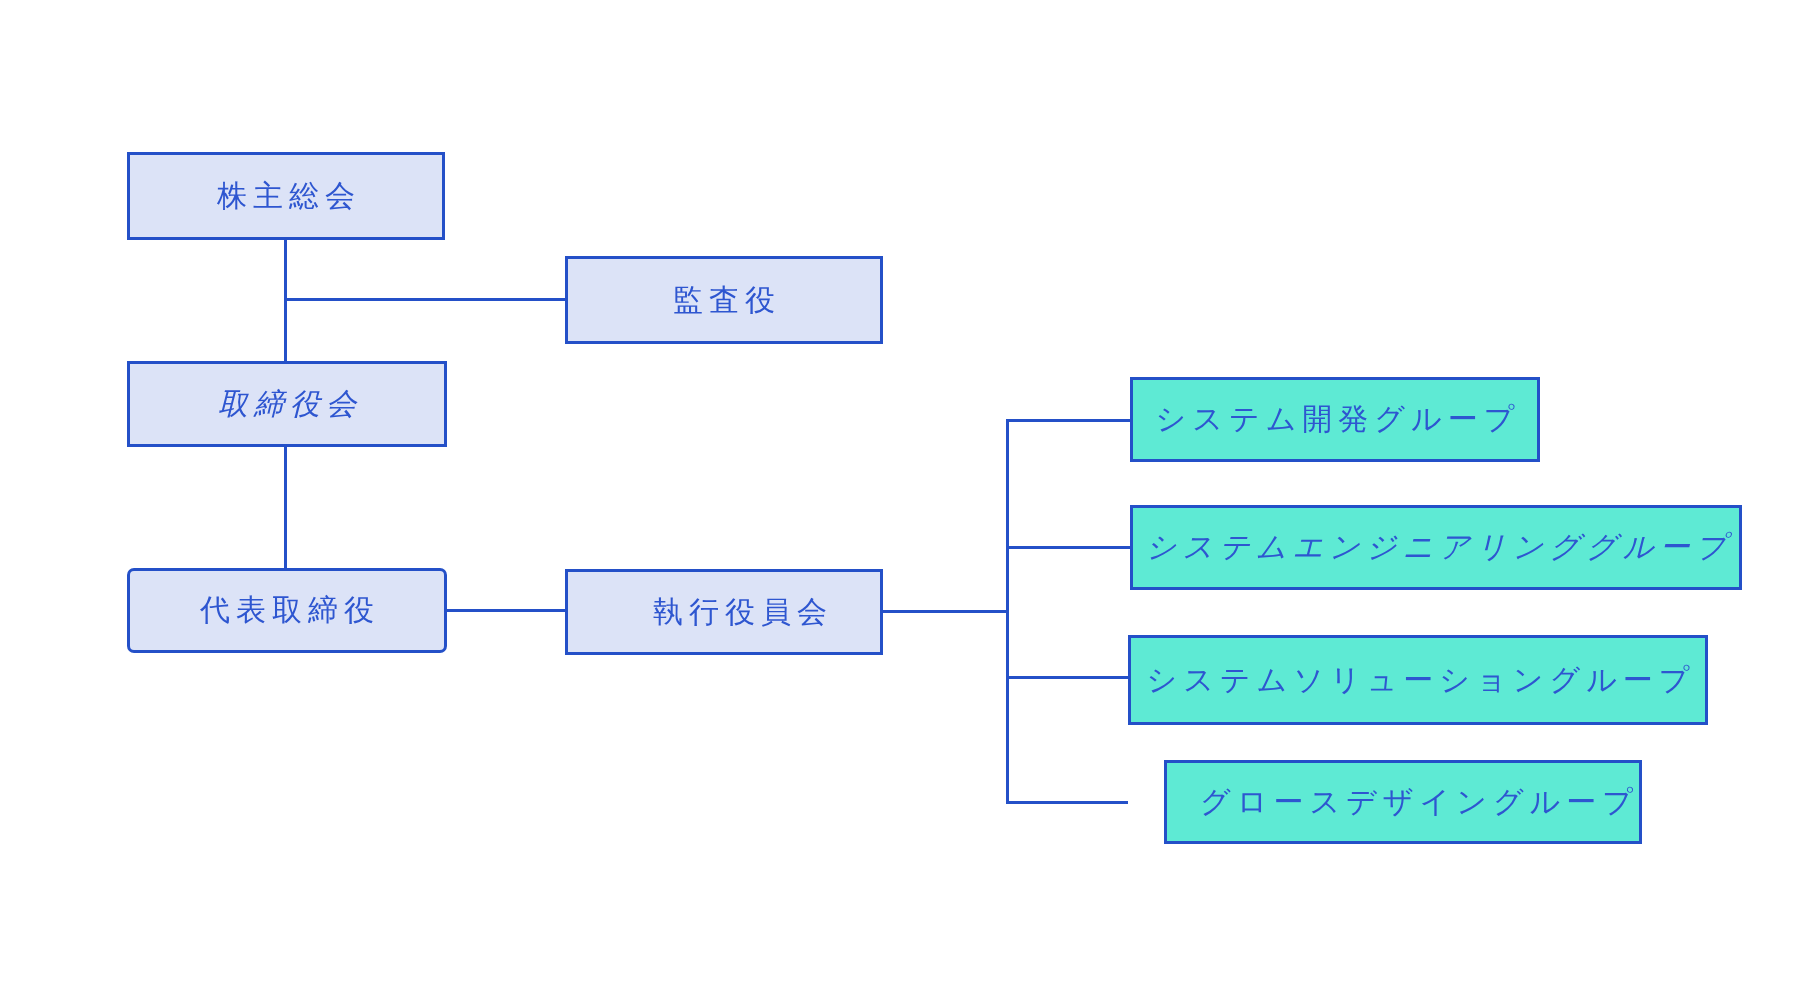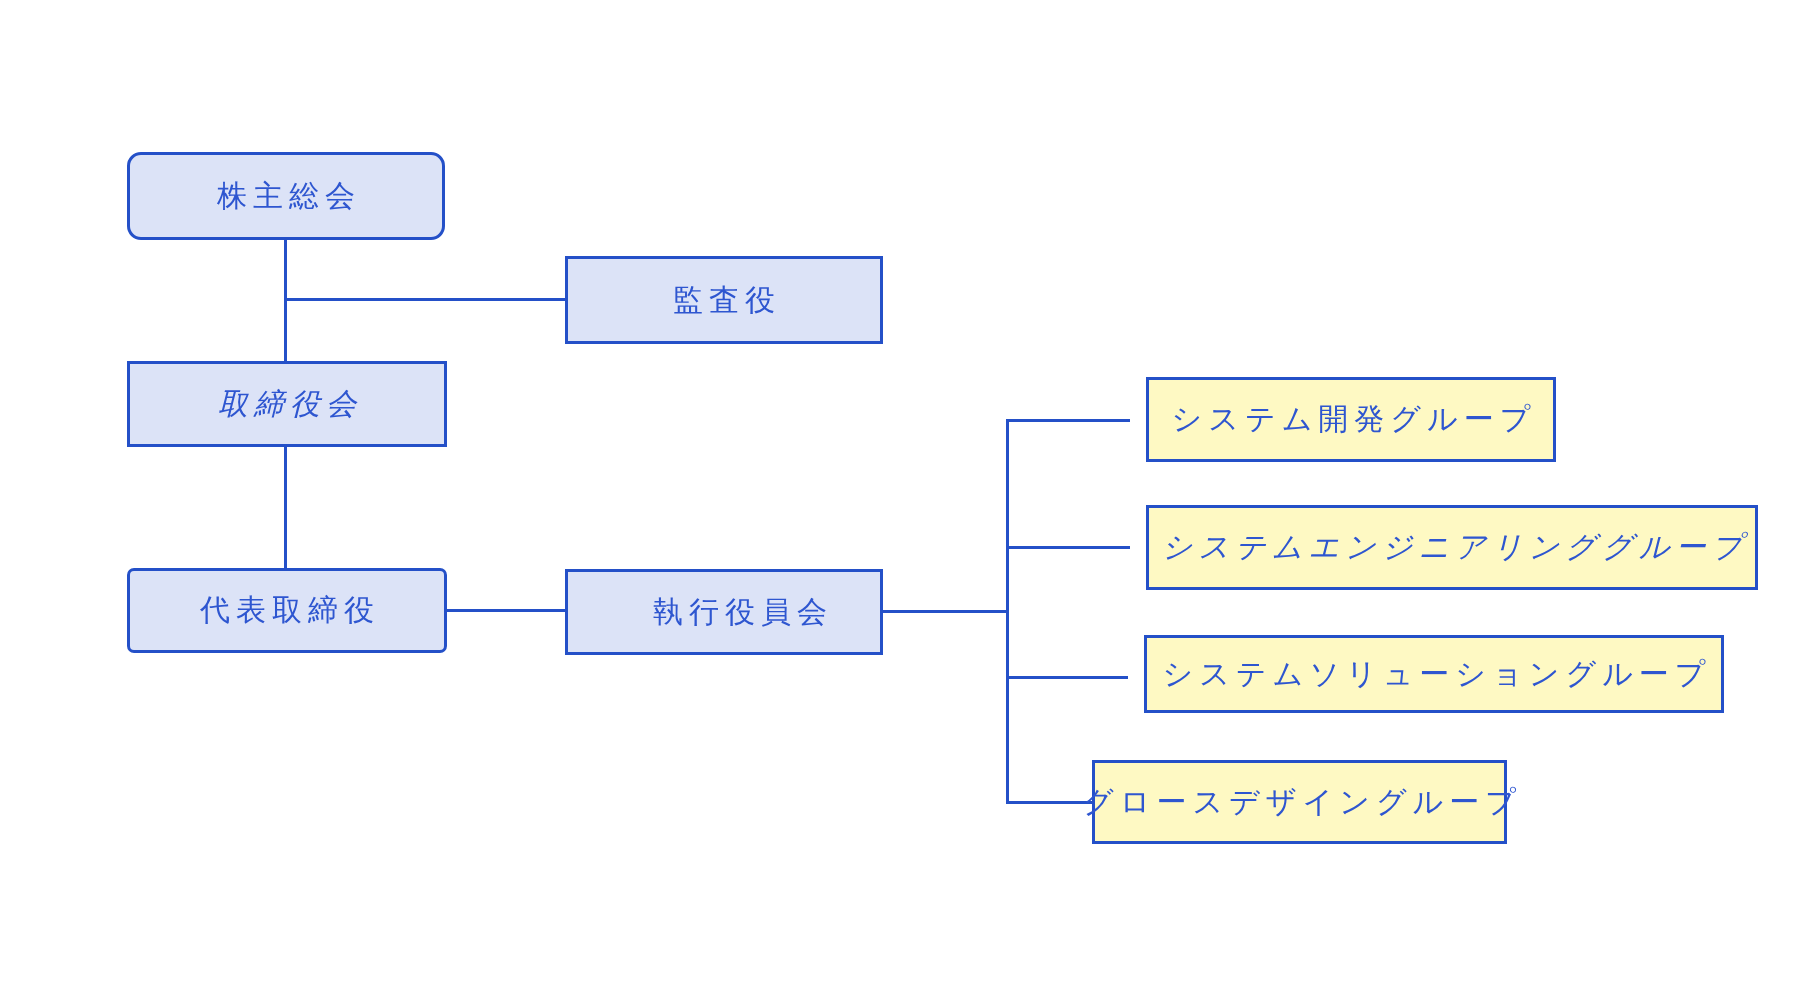--- a/index.html
+++ b/index.html
@@ -22,37 +22,37 @@
     display: flex;
     align-items: center;
     justify-content: center;
     font-size: 30px;
     letter-spacing: 6px;
     text-indent: 6px;
     color: #2e56d0;
     white-space: nowrap;
   }
   .node.filled  { background: #dce3f7; }
-  .node.outline { background: #fef9c3; margin-left: 16px; }
+  .node.outline { background: #5eead4; }
 
   .line {
     position: absolute;
     background: #2450c8;
   }
 
   
-  #n-shareholders   { left: 127px;  top: 152px; width: 318px; height: 88px; border-radius: 14px; }
+  #n-shareholders   { left: 127px;  top: 152px; width: 318px; height: 88px; }
   #n-auditor        { left: 565px;  top: 256px; width: 318px; height: 88px; }
   #n-board          { left: 127px;  top: 361px; width: 320px; height: 86px; font-style: italic; }
   #n-representative { left: 127px;  top: 568px; width: 320px; height: 85px; border-radius: 7px; }
   #n-executive      { left: 565px;  top: 569px; width: 318px; height: 86px; padding-left: 32px; }
   #n-sysdev         { left: 1130px; top: 377px; width: 410px; height: 85px; }
   #n-syseng         { left: 1130px; top: 505px; width: 612px; height: 85px; font-style: italic; }
-  #n-syssol         { left: 1128px; top: 635px; width: 580px; height: 78px; }
-  #n-growth         { left: 1076px; top: 760px; width: 415px; height: 84px; }
+  #n-syssol         { left: 1128px; top: 635px; width: 580px; height: 90px; }
+  #n-growth         { left: 1164px; top: 760px; width: 478px; height: 84px; justify-content: flex-end; }
 
   
   #l-v1    { left: 284px;  top: 240px; width: 3px;   height: 121px; } 
   #l-h1    { left: 284px;  top: 298px; width: 281px; height: 3px;   } 
   #l-v2    { left: 284px;  top: 447px; width: 3px;   height: 121px; } 
   #l-h2    { left: 447px;  top: 609px; width: 118px; height: 3px;   } 
   #l-h3    { left: 883px;  top: 610px; width: 126px; height: 3px;   } 
   #l-trunk { left: 1006px; top: 419px; width: 3px;   height: 385px; } 
   #l-s1    { left: 1006px; top: 419px; width: 124px; height: 3px;   } 
   #l-s2    { left: 1006px; top: 546px; width: 124px; height: 3px;   } 

